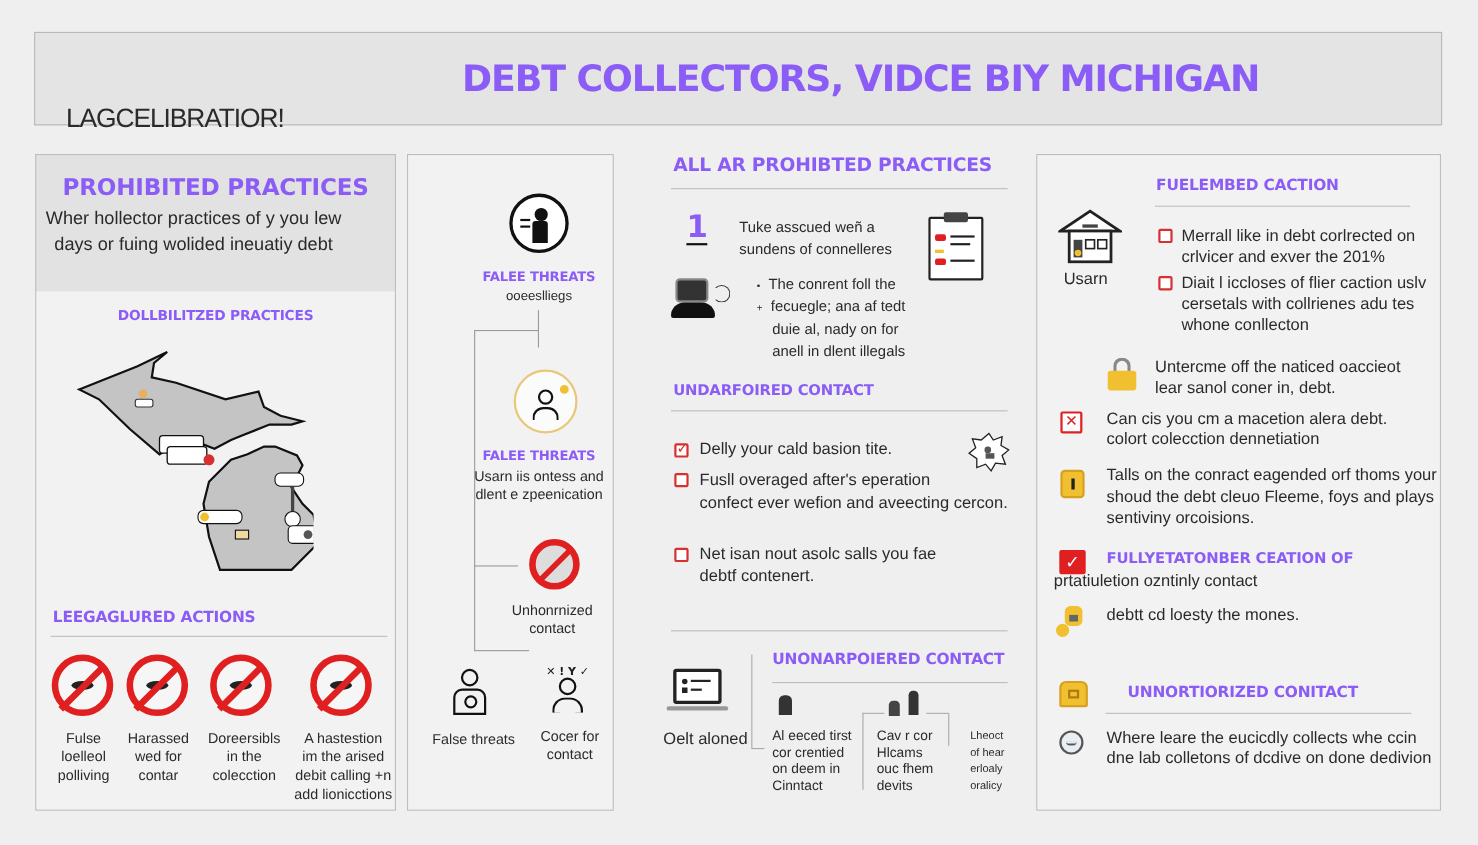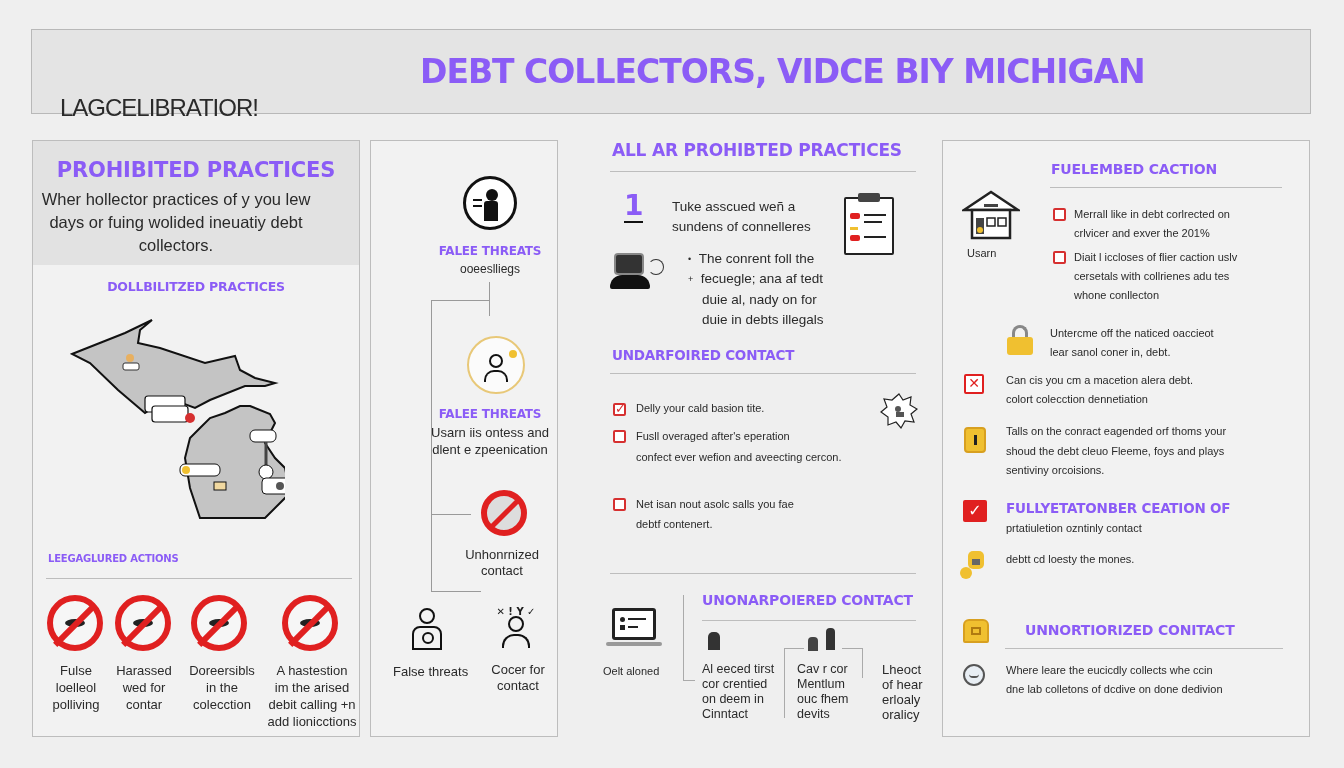--- a/index.html
+++ b/index.html
@@ -6,21 +6,21 @@
   html, body { width: 1344px; height: 768px; overflow: hidden; }
   body {
     background: #efefef;
     font-family: "DejaVu Sans", sans-serif;
     color: #1c1c1c;
     position: relative;
   }
   .abs { position: absolute; }
   .panel { position: absolute; border: 1px solid #bdbdbd; background: #f2f2f2; }
   .hdr { font-family: "DejaVu Sans", sans-serif; font-weight: bold; color: #8b5cf6; letter-spacing: -0.2px; }
-  .txt { font-family: "Liberation Sans", sans-serif; color: #2a2a2a; font-size: 11px; line-height: 19px; }
+  .txt { font-family: "Liberation Sans", sans-serif; color: #2a2a2a; font-size: 15px; line-height: 19px; }
   .center { text-align: center; }
   .rule { position: absolute; height: 1px; background: #bdbdbd; }
   .vline { position: absolute; width: 1px; background: #9a9a9a; }
   .hline { position: absolute; height: 1px; background: #9a9a9a; }
 
   
   #header { left: 31px; top: 29px; width: 1280px; height: 85px; background: #e4e4e4; border: 1px solid #b8b8b8; }
   #brand { left: 60px; top: 58px; font-family: "Liberation Sans", sans-serif; font-size: 24px; color: #2a2a2a; letter-spacing: -1px; margin-top: 36px; }
   #title { left: 420px; top: 52px; font-size: 33px; letter-spacing: -1px; }
 
@@ -49,21 +49,20 @@
 <div id="header" class="abs"></div>
 <div id="brand" class="abs">LAGCELIBRATIOR!</div>
 <div id="title" class="abs hdr">DEBT COLLECTORS, VIDCE BIY MICHIGAN</div>
 
 <div id="p1" class="panel"></div>
 <div id="p1-top" class="abs"></div>
 <div class="abs hdr center" style="left:32px;top:158px;width:328px;font-size:21px;">PROHIBITED PRACTICES</div>
 <div class="abs center" style="left:32px;top:188px;width:288px;font-family:'Liberation Sans',sans-serif;font-size:16.5px;line-height:23px;color:#2a2a2a;">
   <div>Wher hollector practices of y you lew</div>
   <div>days or fuing wolided ineuatiy debt</div>
-  <div>collectors.</div>
 </div>
 <div class="abs hdr center" style="left:32px;top:279px;width:328px;font-size:12.5px;">DOLLBILITZED PRACTICES</div>
 
 <svg class="abs" style="left:70px;top:318px;" width="215" height="205" viewBox="0 0 215 205">
   <path d="M2,36 L55,15 L82,2 L70,12 L68,25 L90,30 L135,45 L165,38 L170,52 L185,60 L205,65 L195,68 L175,68 L150,78 L140,82 L125,90 L112,85 L100,92 L90,85 L75,95 L48,72 L20,45 Z" fill="#c4c4c4" stroke="#111" stroke-width="2"></path>
   <path d="M190,88 L210,96 L215,105 L205,125 L215,140 L225,150 L230,175 L205,200 L140,200 L130,170 L125,140 L130,120 L140,110 L150,100 L165,95 L180,88 Z" fill="#c4c4c4" stroke="#111" stroke-width="2" transform="translate(-10,0)"></path>
   <rect x="75" y="78" width="40" height="16" rx="3" fill="#fff" stroke="#111" stroke-width="1.2"></rect>
   <rect x="82" y="88" width="36" height="16" rx="3" fill="#fff" stroke="#111" stroke-width="1.2"></rect>
   <circle cx="120" cy="100" r="5" fill="#d63030"></circle>
   <circle cx="60" cy="40" r="4" fill="#e8b060"></circle>
@@ -71,21 +70,21 @@
   <rect x="180" y="112" width="26" height="12" rx="5" fill="#fff" stroke="#111"></rect>
   <line x1="196" y1="124" x2="196" y2="150" stroke="#444" stroke-width="3"></line>
   <circle cx="196" cy="154" r="7" fill="#fff" stroke="#111"></circle>
   <rect x="110" y="146" width="40" height="12" rx="5" fill="#fff" stroke="#111"></rect>
   <circle cx="116" cy="152" r="4" fill="#f0c030"></circle>
   <rect x="192" y="154" width="36" height="16" rx="4" fill="#fff" stroke="#111" transform="translate(0,6)"></rect>
   <circle cx="210" cy="168" r="4" fill="#555"></circle>
   <rect x="144" y="164" width="12" height="8" fill="#f0d8a0" stroke="#111"></rect>
 </svg>
 
-<div class="abs hdr" style="left:48px;top:553px;font-size:10px;">LEEGAGLURED ACTIONS</div>
+<div class="abs hdr" style="left:48px;top:553px;font-size:14px;">LEEGAGLURED ACTIONS</div>
 <div class="rule" style="left:46px;top:578px;width:306px;"></div>
 
 <div class="prohib" style="left:47px;top:595px;">
     <div class="blob"></div>
   </div>
 <div class="prohib" style="left:115px;top:595px;">
     <div class="blob"></div>
   </div>
 <div class="prohib" style="left:191px;top:595px;">
     <div class="blob"></div>
@@ -191,21 +190,21 @@
 <div class="abs" style="left:608px;top:253px;width:56px;height:38px;">
   <div class="abs" style="left:6px;top:0;width:30px;height:22px;background:#333;border-radius:4px;border:2px solid #888;"></div>
   <div class="abs" style="left:2px;top:22px;width:40px;height:14px;background:#111;border-radius:12px 12px 2px 2px;"></div>
   <div class="abs" style="left:40px;top:6px;width:16px;height:16px;border:1.5px solid #333;border-radius:50%;border-left-color:transparent;"></div>
 </div>
 
 <div class="abs txt" style="left:688px;top:249px;font-size:13.5px;line-height:20px;">
   <div><span style="font-size:9px;vertical-align:middle;">•</span>&nbsp;&nbsp;<span>The conrent foll the</span></div>
   <div><span style="font-size:9px;vertical-align:middle;">+</span>&nbsp;&nbsp;<span>fecuegle; ana af tedt</span></div>
   <div style="padding-left:14px;">duie al, nady on for</div>
-  <div style="padding-left:14px;">duie in debts illegals</div>
+  <div style="padding-left:14px;">anell in dlent illegals</div>
 </div>
 
 <div class="abs hdr" style="left:612px;top:347px;font-size:13.5px;">UNDARFOIRED CONTACT</div>
 <div class="rule" style="left:610px;top:373px;width:306px;"></div>
 
 <div class="cb checked" style="left:613px;top:403px;"></div>
 <div class="abs txt" style="left:636px;top:399px;">Delly your cald basion tite.</div>
 <div class="cb" style="left:613px;top:430px;"></div>
 <div class="abs txt" style="left:636px;top:426px;line-height:21px;">
   <div>Fusll overaged after's eperation</div>
@@ -251,25 +250,25 @@
 <div class="vline" style="left:862px;top:648px;height:30px;background:#aaa;"></div>
 
 <div class="abs txt" style="left:702px;top:662px;font-size:12.5px;line-height:15px;">
   <div>Al eeced tirst</div>
   <div>cor crentied</div>
   <div>on deem in</div>
   <div>Cinntact</div>
 </div>
 <div class="abs txt" style="left:797px;top:662px;font-size:12.5px;line-height:15px;">
   <div>Cav r cor</div>
-  <div>Mentlum</div>
+  <div>Hlcams</div>
   <div>ouc fhem</div>
   <div>devits</div>
 </div>
-<div class="abs txt" style="left:882px;top:662px;font-size:13px;line-height:15px;">
+<div class="abs txt" style="left:882px;top:662px;font-size:10px;line-height:15px;">
   <div>Lheoct</div>
   <div>of hear</div>
   <div>erloaly</div>
   <div>oralicy</div>
 </div>
 
 <div id="p4" class="panel"></div>
 <div class="abs hdr" style="left:1051px;top:161px;font-size:14px;text-align:right;">FUELEMBED CACTION</div>
 <div class="rule" style="left:1050px;top:187px;width:232px;"></div>
 
@@ -315,21 +314,21 @@
   <div class="abs" style="left:8px;top:6px;width:3px;height:10px;background:#222;"></div>
 </div>
 <div class="abs txt" style="left:1006px;top:422px;line-height:19.5px;">
   <div>Talls on the conract eagended orf thoms your</div>
   <div>shoud the debt cleuo Fleeme, foys and plays</div>
   <div>sentiviny orcoisions.</div>
 </div>
 
 <div class="abs redbox" style="left:963px;top:500px;width:24px;height:22px;border-radius:2px;color:#fff;font-size:16px;line-height:22px;text-align:center;font-weight:bold;">✓</div>
 <div class="abs hdr" style="left:1006px;top:500px;font-size:13.5px;">FULLYETATONBER CEATION OF</div>
-<div class="abs txt" style="left:1006px;top:519px;">prtatiuletion ozntinly contact</div>
+<div class="abs txt" style="left:958px;top:519px;">prtatiuletion ozntinly contact</div>
 
 <div class="abs" style="left:960px;top:551px;width:28px;height:30px;">
   <div class="abs yellow" style="left:8px;top:0;width:16px;height:18px;border-radius:5px;"></div>
   <div class="abs yellow" style="left:0;top:16px;width:12px;height:12px;border-radius:50%;"></div>
   <div class="abs" style="left:12px;top:8px;width:8px;height:6px;background:#666;"></div>
 </div>
 <div class="abs txt" style="left:1006px;top:550px;line-height:19px;">
   <div>debtt cd loesty the mones.</div>
 </div>
 

